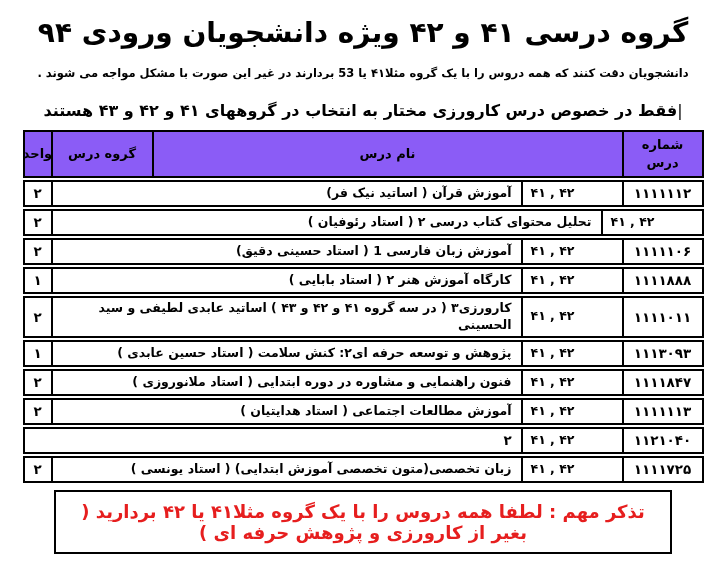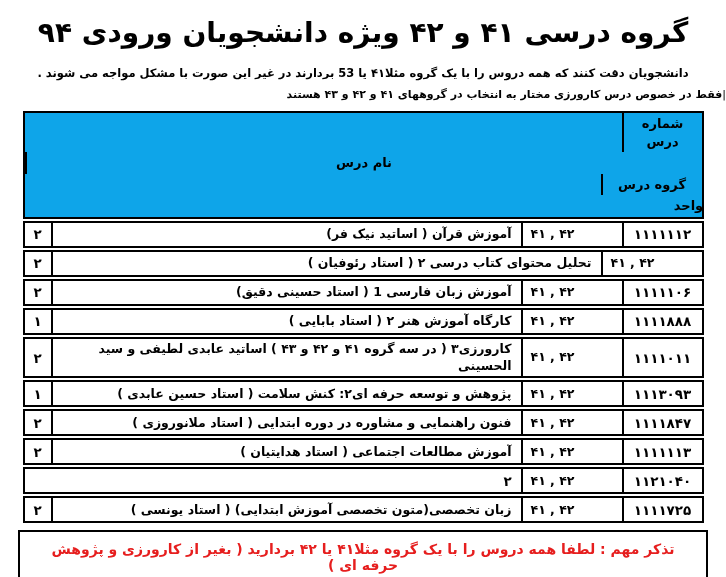--- a/index.html
+++ b/index.html
@@ -8,44 +8,44 @@
     font-family:"DejaVu Sans",sans-serif;direction:rtl;color:#000;
   }
   .doc-title{
     text-align:center;font-size:28px;font-weight:bold;
     padding-top:16px;letter-spacing:0px;
   }
   .notice-1{
     text-align:center;font-size:11.5px;font-weight:bold;margin-top:17px;
   }
   .notice-2{
-    text-align:right;font-size:11px;font-weight:bold;margin-top:8px;
+    text-align:center;font-size:16px;font-weight:bold;margin-top:21px;
   }
   .cursor-bar{font-weight:normal;}
   .course-table{width:681px;margin:10px auto 0 auto;}
   .trow{
     display:flex;align-items:stretch;border:2px solid #000;
     margin-top:2px;min-height:27px;background:#ffffff;box-sizing:border-box;
   }
   .trow.header{
-    background:#0ea5e9;min-height:48px;margin-top:4px;flex-direction:column;
+    background:#8b5cf6;min-height:48px;margin-top:4px;
   }
   .cell{
     display:flex;align-items:center;border-left:2px solid #000;
     box-sizing:border-box;padding:2px 5px;font-weight:bold;line-height:1.35;
   }
   .cell:last-child{border-left:none;}
   .cell.number{width:80px;justify-content:center;font-size:13.5px;}
   .cell.group{width:101px;direction:ltr;justify-content:flex-start;font-size:12.5px;padding-left:8px;}
   .cell.name{flex:1;justify-content:flex-start;font-size:12.5px;padding-right:9px;padding-left:6px;}
   .cell.units{width:26px;justify-content:center;font-size:13.5px;}
   .trow.header .cell{justify-content:center;text-align:center;font-size:13px;direction:rtl;padding:2px 3px;}
   .footer-note{
-    width:690px;margin:7px auto 0 auto;border:2px solid #000;box-sizing:border-box;
-    color:#e61e1e;font-weight:bold;font-size:14px;text-align:center;
+    width:618px;margin:7px auto 0 auto;border:2px solid #000;box-sizing:border-box;
+    color:#e61e1e;font-weight:bold;font-size:18px;text-align:center;
     padding:9px 16px;
   }
 </style>
 </head>
 <body>
 
 <div class="doc-title">گروه درسی ۴۱ و ۴۲ ویژه دانشجویان ورودی ۹۴</div>
 
 <div class="notice-1">دانشجویان دقت کنند که همه دروس را با یک گروه مثلا۴۱  یا 53 بردارند    در غیر این صورت با مشکل مواجه می شوند .</div>
 

